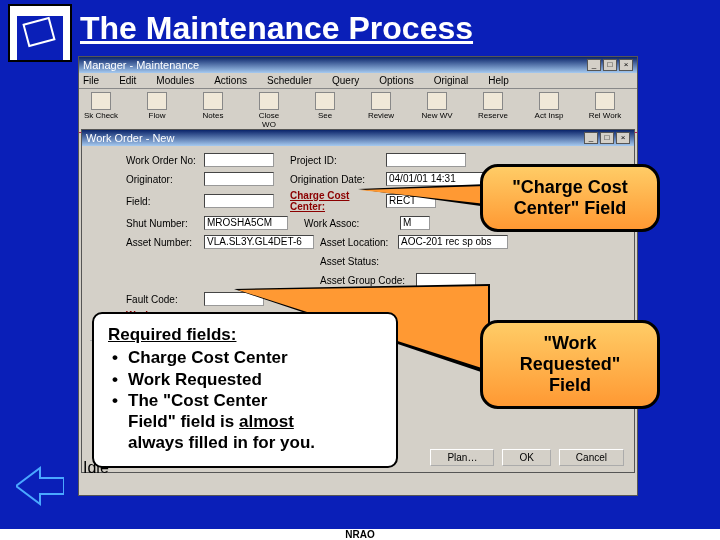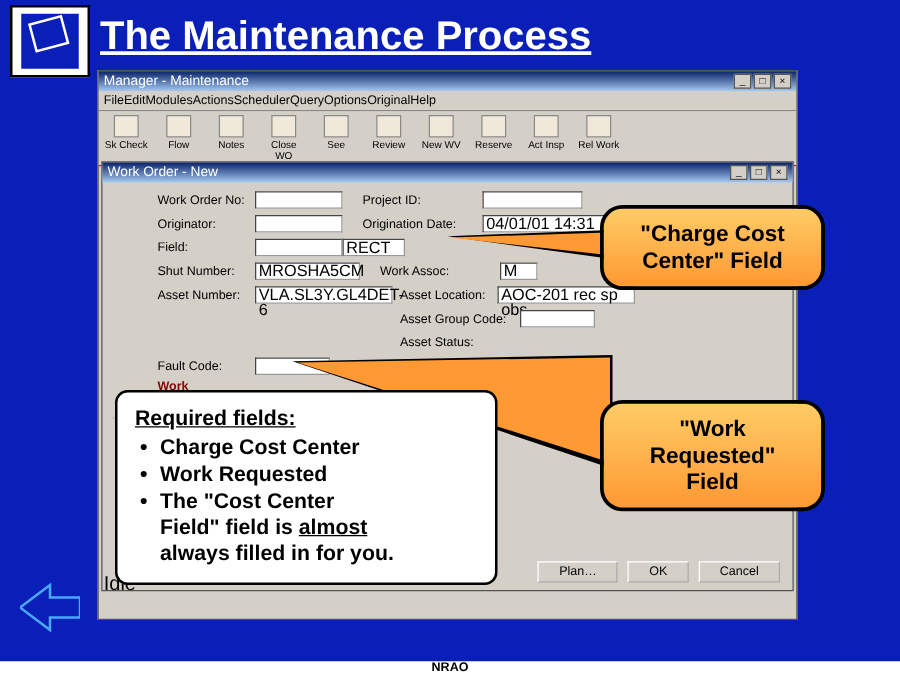--- a/index.html
+++ b/index.html
@@ -1,43 +1,43 @@
 <!DOCTYPE html>
 <html><head>
 <meta charset="utf-8">
 <style>
   * { box-sizing: border-box; margin: 0; padding: 0; }
   body { width: 720px; height: 540px; background: #0a1fb8; font-family: Arial, sans-serif; position: relative; overflow: hidden; }
   
   .title-bar { display: flex; align-items: flex-start; padding: 4px 0 0 8px; }
-  .logo { width: 64px; height: 58px; background: #fff; border: 2px solid #000; display: flex; align-items: center; justify-content: center; margin-right: 8px; }
+  .logo { width: 64px; height: 58px; background: #fff; border: 2px solid #000; display: flex; align-items: flex-end; justify-content: center; margin-right: 8px; }
   .logo-inner { width: 46px; height: 44px; background: #0a1fb8; position: relative; }
   .logo-label { position: absolute; bottom: 0; left: 0; right: 0; font-size: 10px; font-weight: bold; color: #000; text-align: center; background: #fff; }
   .logo-shape { position: absolute; top: 4px; left: 8px; width: 28px; height: 24px; border: 2px solid #fff; transform: rotate(-15deg); }
   .title { font-size: 32px; font-weight: bold; color: #fff; text-decoration: underline; margin-top: 6px; }
   
   .app-window { position: absolute; left: 78px; top: 56px; width: 560px; height: 440px; background: #d4d0c8; border: 1px solid #555; }
   .tb { background: linear-gradient(#0a246a,#a6caf0); color: #fff; font-size: 11px; padding: 2px 4px; display: flex; justify-content: space-between; align-items: center; }
   .tb-btns { display: flex; gap: 2px; }
   .tb-btn { width: 14px; height: 12px; background: #d4d0c8; border: 1px solid #555; font-size: 8px; text-align: center; line-height: 10px; color: #000; }
-  .menubar { background: #d4d0c8; padding: 2px 4px; font-size: 10px; display: flex; gap: 0; border-bottom: 1px solid #888; }
-  .toolbar { background: #d4d0c8; padding: 3px 4px; display: flex; gap: 6px; border-bottom: 1px solid #be185d; }
+  .menubar { background: #d4d0c8; padding: 2px 4px; font-size: 10px; display: flex; gap: 20px; border-bottom: 1px solid #888; }
+  .toolbar { background: #d4d0c8; padding: 3px 4px; display: flex; gap: 20px; border-bottom: 1px solid #be185d; }
   .tool { width: 36px; font-size: 8px; text-align: center; color: #000; }
   .tool-icon { width: 20px; height: 18px; margin: 0 auto 1px; background: #f0e8d8; border: 1px solid #888; }
   
   .subwin { position: absolute; left: 2px; top: 72px; right: 2px; height: 344px; background: #d4d0c8; border: 1px solid #555; }
   .tabs { display: flex; padding: 3px 4px 0; font-size: 10px; border-bottom: 1px solid #888; }
   .tab { padding: 2px 8px; background: #d4d0c8; border: 1px solid #888; border-bottom: none; margin-right: 2px; }
   .tab.active { background: #fff; font-weight: bold; }
   
   .form { padding: 6px 8px; font-size: 10px; position: relative; }
   .row { display: flex; align-items: center; margin-bottom: 3px; min-height: 16px; margin-left: 36px; }
   .lbl { width: 78px; color: #000; }
   .lbl.red { color: #8b0000; font-weight: bold; text-decoration: underline; }
-  .fld { height: 14px; background: #fff; border: 1px inset #999; padding: 0 2px; font-size: 13px; line-height: 12px; }
+  .fld { height: 14px; background: #fff; border: 1px inset #999; padding: 0 2px; font-size: 10px; line-height: 12px; }
   .col2 { margin-left: 16px; width: 96px; }
   .form-divider { border-top: 1px solid #aaa; margin: 8px 0 6px; }
   
   .callout { position: absolute; background: linear-gradient(#ffcc66,#ff9933); border: 3px solid #000; border-radius: 18px; padding: 10px 16px; font-size: 18px; font-weight: bold; text-align: center; }
   .callout.c1 { left: 480px; top: 164px; width: 180px; }
   .callout.c2 { left: 480px; top: 320px; width: 180px; }
   .pointer { position: absolute; width: 0; height: 0; }
   .pointer.p1 { left: 360px; top: 186px; border-right: 126px solid #ff9933; border-top: 4px solid transparent; border-bottom: 14px solid transparent; }
   .pointer.p1b { left: 358px; top: 184px; border-right: 130px solid #000; border-top: 5px solid transparent; border-bottom: 18px solid transparent; z-index: -0; }
   .pointer.p2 { left: 238px; top: 286px; border-right: 250px solid #ff9933; border-top: 4px solid transparent; border-bottom: 80px solid transparent; }
@@ -120,44 +120,45 @@
       </div>
       <div class="row">
         <span class="lbl">Originator:</span>
         <span class="fld" style="width:70px"></span>
         <span class="lbl col2">Origination Date:</span>
         <span class="fld" style="width:100px">04/01/01    14:31</span>
       </div>
       <div class="row">
         <span class="lbl">Field:</span>
         <span class="fld" style="width:70px"></span>
+        <span class="lbl col2 red">Charge Cost Center:</span>
         <span class="fld" style="width:50px">RECT</span>
       </div>
       <div class="row">
         <span class="lbl">Shut Number:</span>
         <span class="fld" style="width:84px">MROSHA5CM</span>
         <span class="lbl col2">Work Assoc:</span>
         <span class="fld" style="width:30px">M</span>
       </div>
       <div class="row">
         <span class="lbl">Asset Number:</span>
         <span class="fld" style="width:110px">VLA.SL3Y.GL4DET-6</span>
         <span class="lbl" style="margin-left:6px;width:78px">Asset Location:</span>
         <span class="fld" style="width:110px">AOC-201 rec sp obs</span>
       </div>
       <div class="row">
         <span class="lbl" style="width:78px"></span>
         <span style="width:110px"></span>
+        <span class="lbl" style="margin-left:6px;width:96px">Asset Status:</span>
+      </div>
+      <div class="row">
+        <span class="lbl" style="width:78px"></span>
+        <span style="width:110px"></span>
         <span class="lbl" style="margin-left:6px;width:96px">Asset Group Code:</span>
         <span class="fld" style="width:60px"></span>
-      </div>
-      <div class="row">
-        <span class="lbl" style="width:78px"></span>
-        <span style="width:110px"></span>
-        <span class="lbl" style="margin-left:6px;width:96px">Asset Status:</span>
       </div>
       <div class="row">
         <span class="lbl">Fault Code:</span>
         <span class="fld" style="width:60px"></span>
       </div>
       <div class="row">
         <span class="lbl red">Work Requested:</span>
       </div>
       <div class="form-divider"></div>
       <div class="row">

